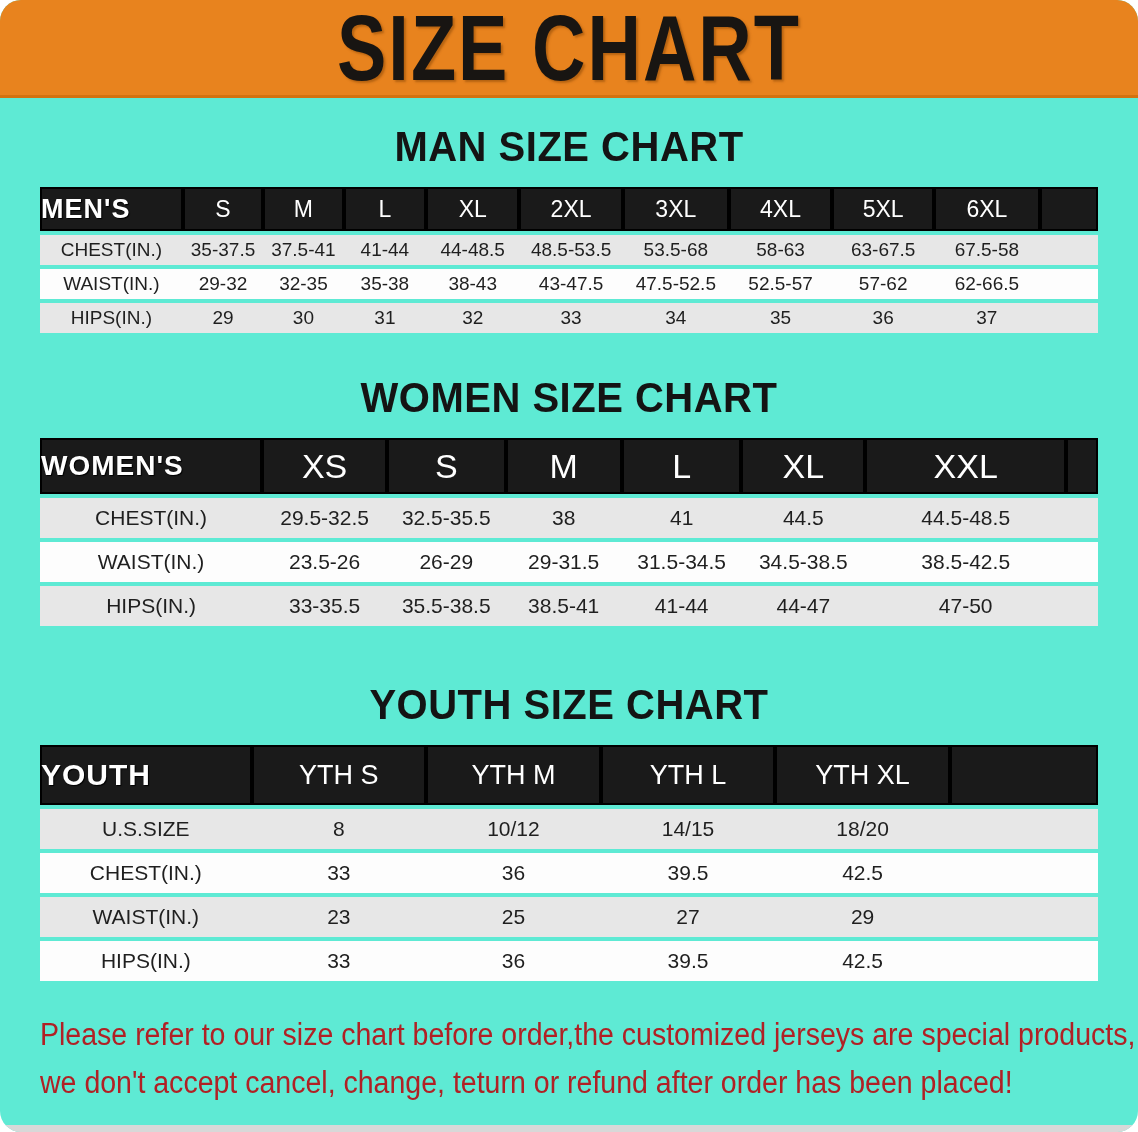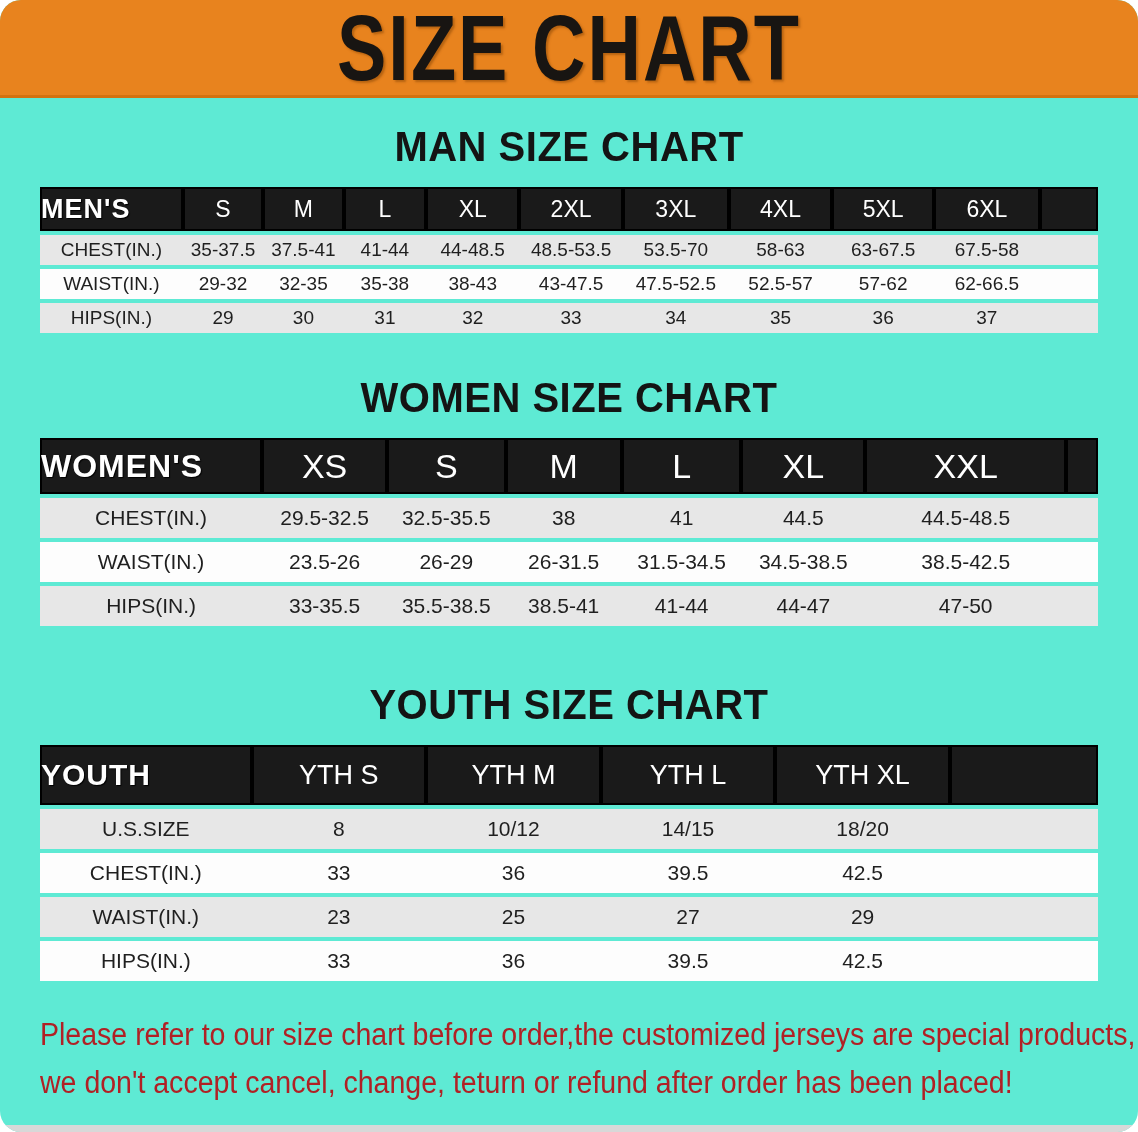--- a/index.html
+++ b/index.html
@@ -82,21 +82,21 @@
   tr.data-row.striped td { background: #e7e7e7; }
   tr.data-row.plain td   { background: #fdfdfd; }
 
   
   .men-table tr.header-row th { height: 44px; font-size: 23px; }
   .men-table tr.header-row th.corner-label { font-size: 27px; }
   .men-table tr.data-row td { height: 30px; font-size: 19px; }
 
   
   .women-table tr.header-row th { height: 56px; font-size: 34px; }
-  .women-table tr.header-row th.corner-label { font-size: 32px; }
+  .women-table tr.header-row th.corner-label { font-size: 28px; }
   .women-table tr.data-row td { height: 40px; font-size: 21px; }
 
   
   .youth-table tr.header-row th { height: 60px; font-size: 27px; }
   .youth-table tr.header-row th.corner-label { font-size: 30px; }
   .youth-table tr.data-row td { height: 40px; font-size: 21px; margin-left: 29px; }
 
   
   .disclaimer {
     margin: 26px 0 0 40px;
@@ -157,21 +157,21 @@
       <th>6XL</th>
       <th></th>
     </tr>
     <tr class="data-row striped">
       <td>CHEST(IN.)</td>
       <td>35-37.5</td>
       <td>37.5-41</td>
       <td>41-44</td>
       <td>44-48.5</td>
       <td>48.5-53.5</td>
-      <td>53.5-70</td>
+      <td>53.5-68</td>
       <td>58-63</td>
       <td>63-67.5</td>
       <td>67.5-58</td>
       <td></td>
     </tr>
     <tr class="data-row plain">
       <td>WAIST(IN.)</td>
       <td>29-32</td>
       <td>32-35</td>
       <td>35-38</td>
@@ -230,21 +230,21 @@
       <td>38</td>
       <td>41</td>
       <td>44.5</td>
       <td>44.5-48.5</td>
       <td></td>
     </tr>
     <tr class="data-row plain">
       <td>WAIST(IN.)</td>
       <td>23.5-26</td>
       <td>26-29</td>
-      <td>26-31.5</td>
+      <td>29-31.5</td>
       <td>31.5-34.5</td>
       <td>34.5-38.5</td>
       <td>38.5-42.5</td>
       <td></td>
     </tr>
     <tr class="data-row striped">
       <td>HIPS(IN.)</td>
       <td>33-35.5</td>
       <td>35.5-38.5</td>
       <td>38.5-41</td>

